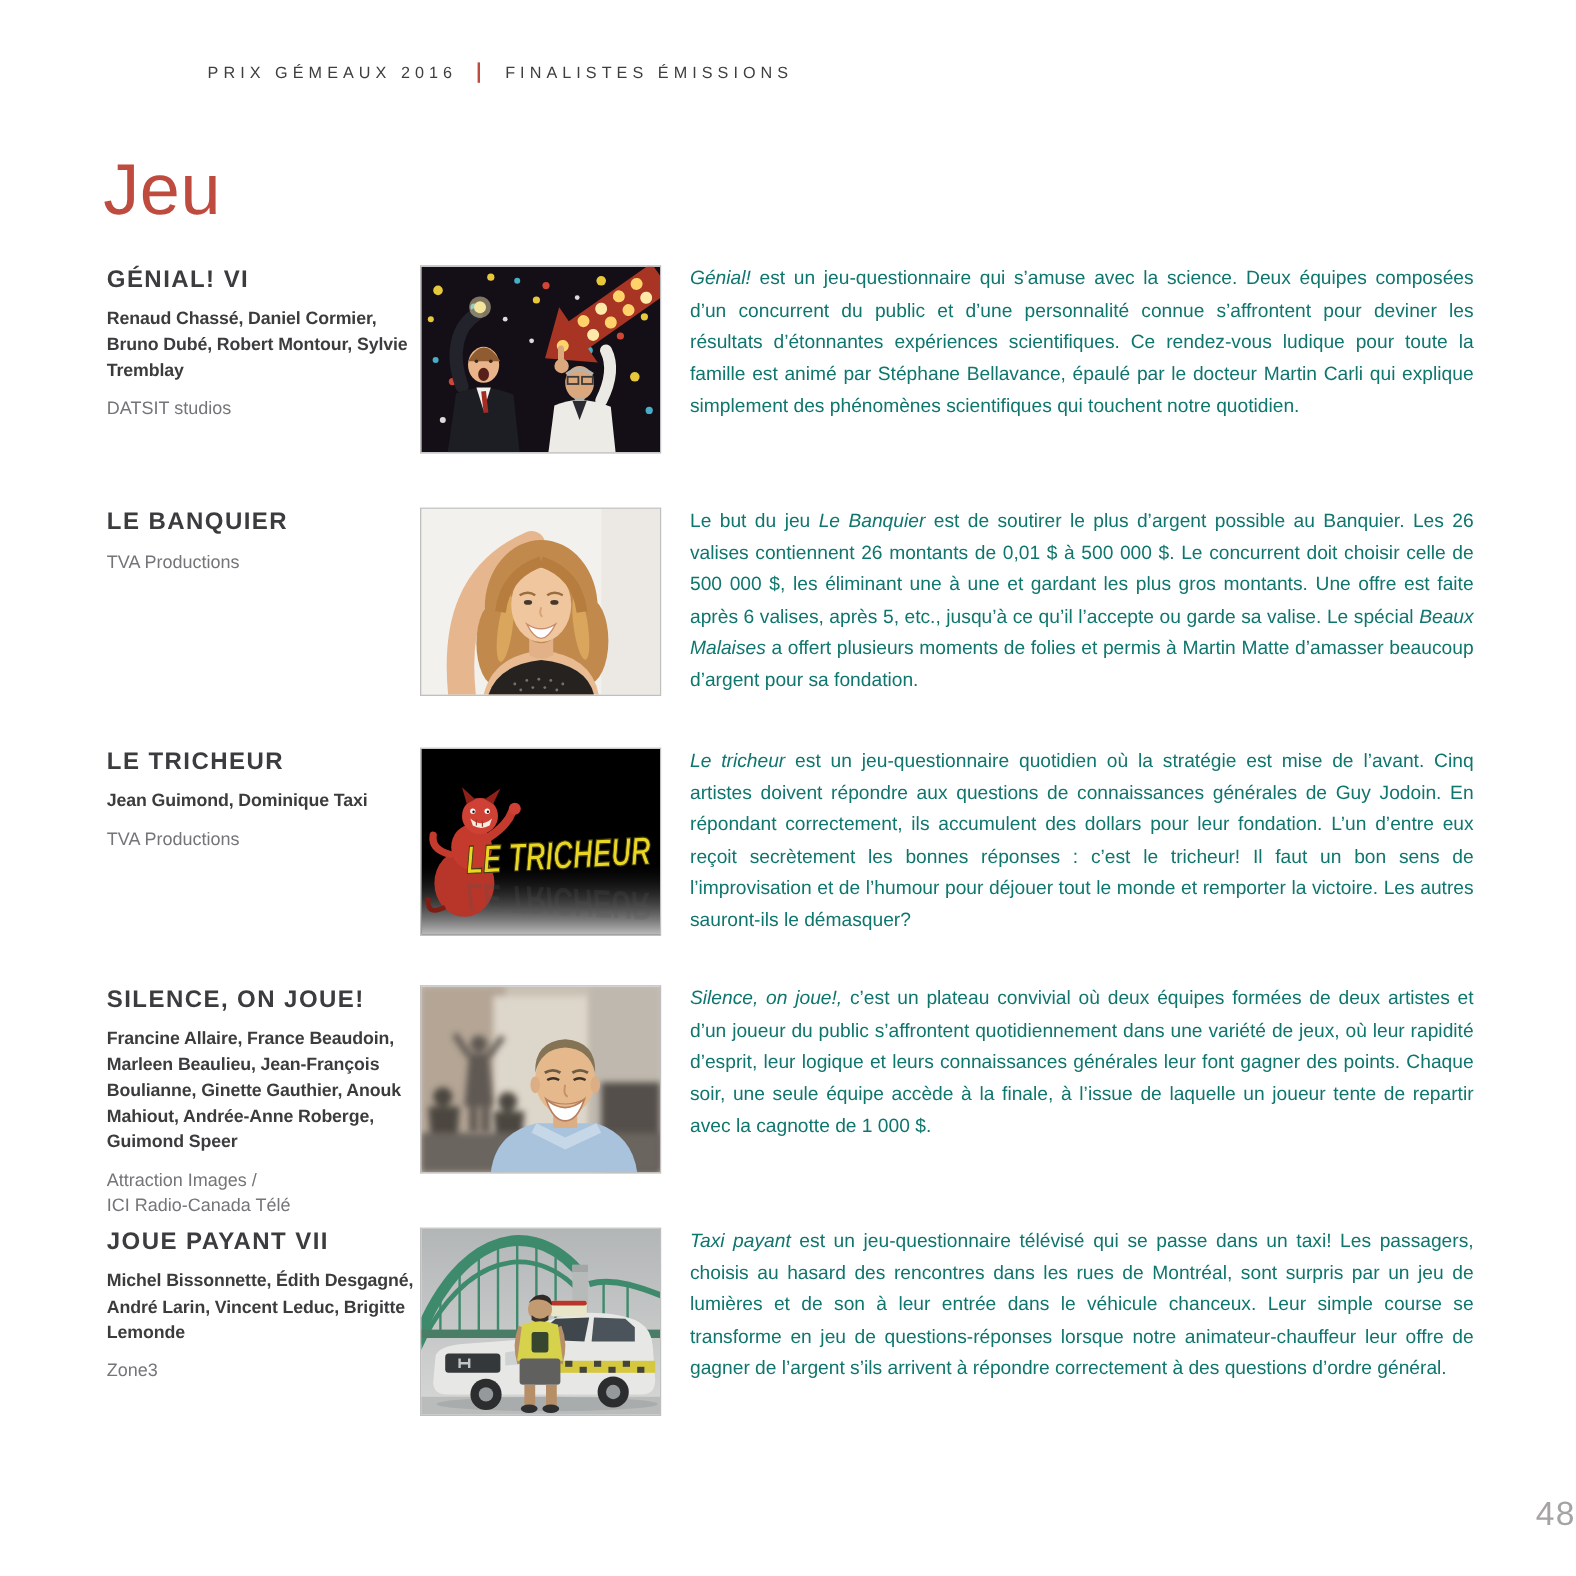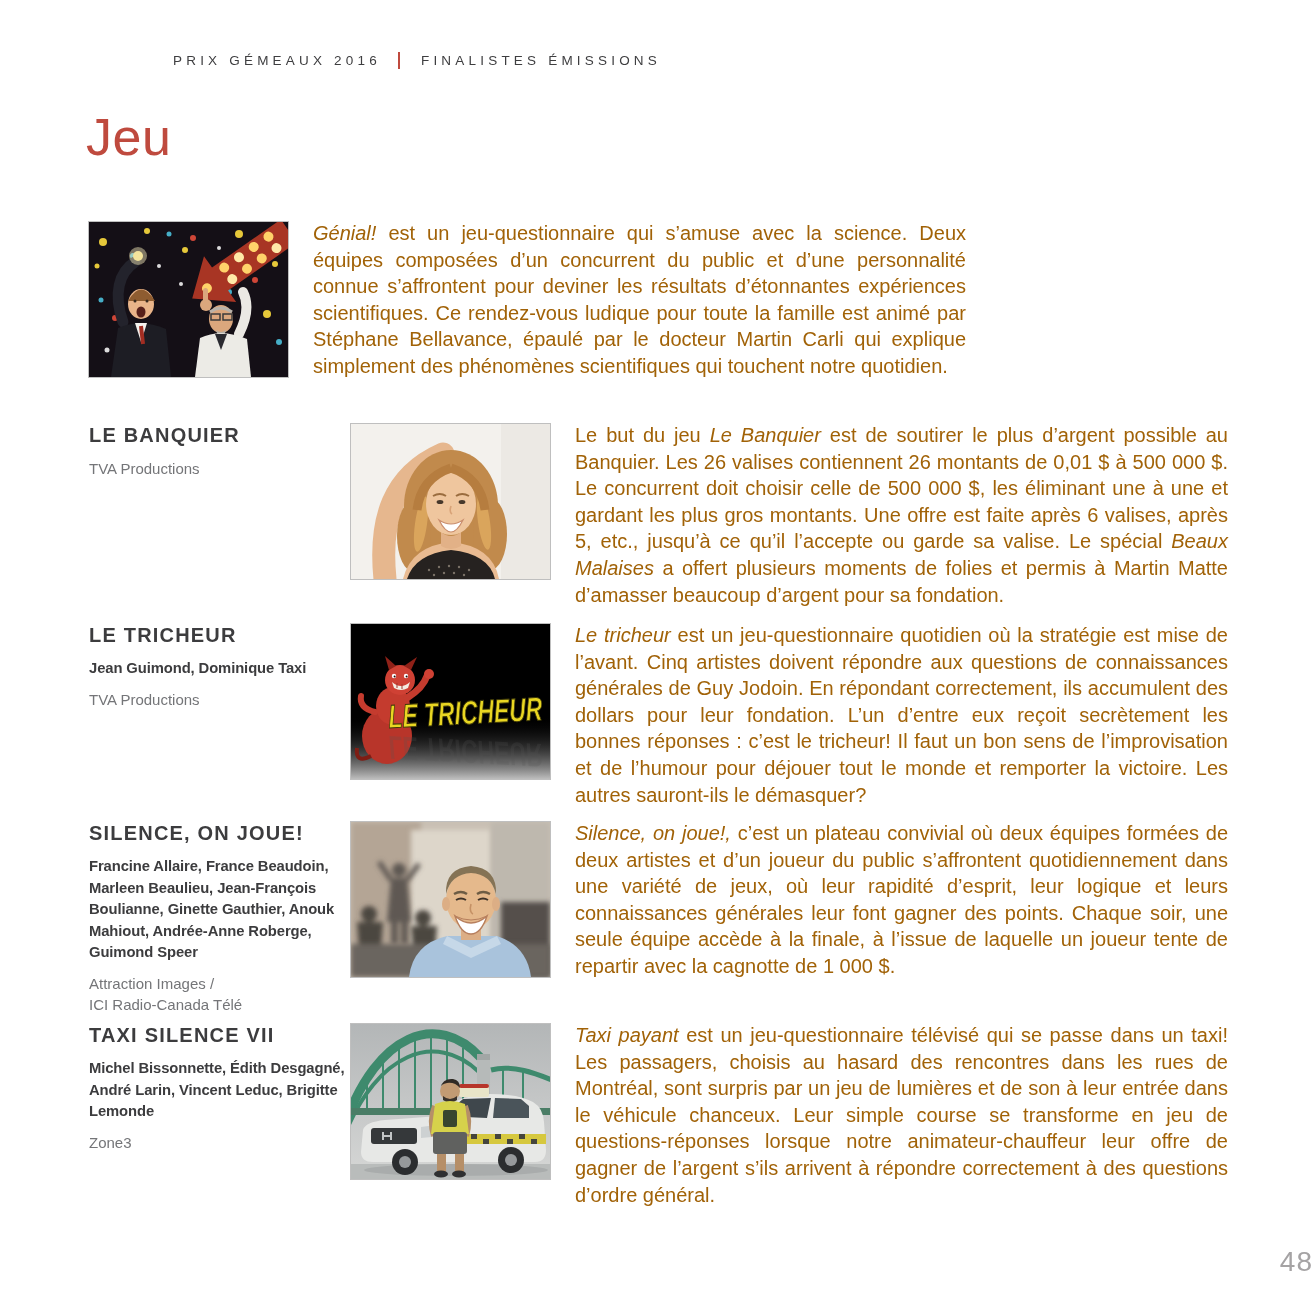--- a/index.html
+++ b/index.html
@@ -3,55 +3,60 @@
 <meta charset="utf-8">
 <style>
   html,body{margin:0;padding:0;background:#ffffff;}
   body{font-family:"Liberation Sans",sans-serif;-webkit-font-smoothing:antialiased;}
   .page{position:relative;width:1313px;height:1313px;background:#ffffff;overflow:hidden;}
 
   .header{position:absolute;top:52px;left:173px;display:flex;align-items:center;
           font-size:13.5px;letter-spacing:4.2px;color:#3e3e40;font-weight:400;}
   .header .divider{width:2px;height:17px;background:#bf4a3e;margin:0 21px 0 17px;}
 
-  .section-title{position:absolute;top:107px;left:86px;margin:0;font-size:52px;
+  .section-title{position:absolute;top:123px;left:86px;margin:0;font-size:60px;
           font-weight:400;color:#bf4a3e;letter-spacing:0.5px;}
 
   .entry{position:absolute;left:89px;display:flex;align-items:flex-start;}
   .info{width:262px;flex:none;box-sizing:border-box;padding-right:6px;}
   .info h2{margin:0 0 11px 0;font-size:20px;font-weight:bold;letter-spacing:1.2px;
           color:#3c3c3e;line-height:23px;}
   .names{margin:0;font-weight:bold;font-size:14.8px;line-height:21.5px;color:#3c3c3e;letter-spacing:-0.1px;}
   .producer{margin:9px 0 0 0;font-size:15px;line-height:21.5px;color:#747578;white-space:pre-line;}
 
   .photo{width:199px;height:155px;flex:none;margin:0;position:relative;overflow:hidden;
          background:#ddd;outline:1px solid #bfbfbf;}
   .photo svg{display:block;width:100%;height:100%;}
 
-  .desc{width:653px;flex:none;margin:-2px 0 0 25px;font-size:20px;line-height:26.6px;
-        color:#a16207;text-align:justify;hyphens:auto;}
+  .desc{width:653px;flex:none;margin:-2px 0 0 25px;font-size:16px;line-height:26.6px;
+        color:#0f766e;text-align:justify;hyphens:auto;}
   .desc em{font-style:italic;}
 
   .page-num{position:absolute;top:1246px;left:0;width:1313px;text-align:right;
         font-size:28px;color:#a5a3a4;letter-spacing:1px;}
 </style>
 </head>
 <body>
 
 <div class="page">
 
   <div class="header">
     <span>PRIX GÉMEAUX 2016</span>
     <span class="divider"></span>
     <span>FINALISTES ÉMISSIONS</span>
   </div>
 
   <h1 class="section-title">Jeu</h1>
 
   <section class="entry" style="top:222px">
+    <div class="info">
+      <h2>GÉNIAL! VI</h2>
+      <p class="names">Renaud Chassé, Daniel Cormier, Bruno Dubé, Robert Montour, Sylvie Tremblay</p>
+      <p class="producer">DATSIT studios</p>
+    </div>
     <figure class="photo" role="img" aria-label="Deux animateurs sur un plateau coloré avec flèche lumineuse et lumières de scène">
       <svg viewBox="0 0 199 155" xmlns="http://www.w3.org/2000/svg">
         <rect width="199" height="155" fill="#140f16"></rect>
         <g fill="#e6c83a">
           <circle cx="14" cy="20" r="4"></circle>
             <circle cx="58" cy="9" r="3"></circle>
             <circle cx="96" cy="28" r="3"></circle>
           <circle cx="150" cy="12" r="4"></circle>
             <circle cx="186" cy="42" r="3"></circle>
             <circle cx="32" cy="62" r="3"></circle>
@@ -250,21 +255,21 @@
         <path d="M120,82 Q118,90 122,92" stroke="#c59165" stroke-width="1.6" fill="none"></path>
         <path d="M104,94 Q120,108 136,94 Q130,112 120,112 Q110,112 104,94 Z" fill="#ffffff" stroke="#b77f5d" stroke-width="1.4"></path>
         <path d="M104,94 Q120,102 136,94" stroke="#b77f5d" stroke-width="1" fill="none"></path>
       </svg>
     </figure>
     <p class="desc"><em>Silence, on joue!,</em><span> c’est un plateau convivial où deux équipes formées de deux artistes et d’un joueur du public s’affrontent quotidiennement dans une variété de jeux, où leur rapidité d’esprit, leur logique et leurs connaissances générales leur font gagner des points. Chaque soir, une seule équipe accède à la finale, à l’issue de laquelle un joueur tente de repartir avec la cagnotte de 1&nbsp;000&nbsp;$.</span></p>
   </section>
 
   <section class="entry" style="top:1024px">
     <div class="info">
-      <h2>TAXI SILENCE VII</h2>
+      <h2>JOUE PAYANT VII</h2>
       <p class="names">Michel Bissonnette, Édith Desgagné, André Larin, Vincent Leduc, Brigitte Lemonde</p>
       <p class="producer">Zone3</p>
     </div>
     <figure class="photo" role="img" aria-label="Homme en t-shirt jaune devant un taxi minifourgonnette et le pont Jacques-Cartier">
       <svg viewBox="0 0 199 155" xmlns="http://www.w3.org/2000/svg">
         <defs>
           <linearGradient id="sky" x1="0" y1="0" x2="0" y2="1">
             <stop offset="0" stop-color="#b3b6b7"></stop>
               <stop offset="1" stop-color="#d6d7d6"></stop>
           </linearGradient>

